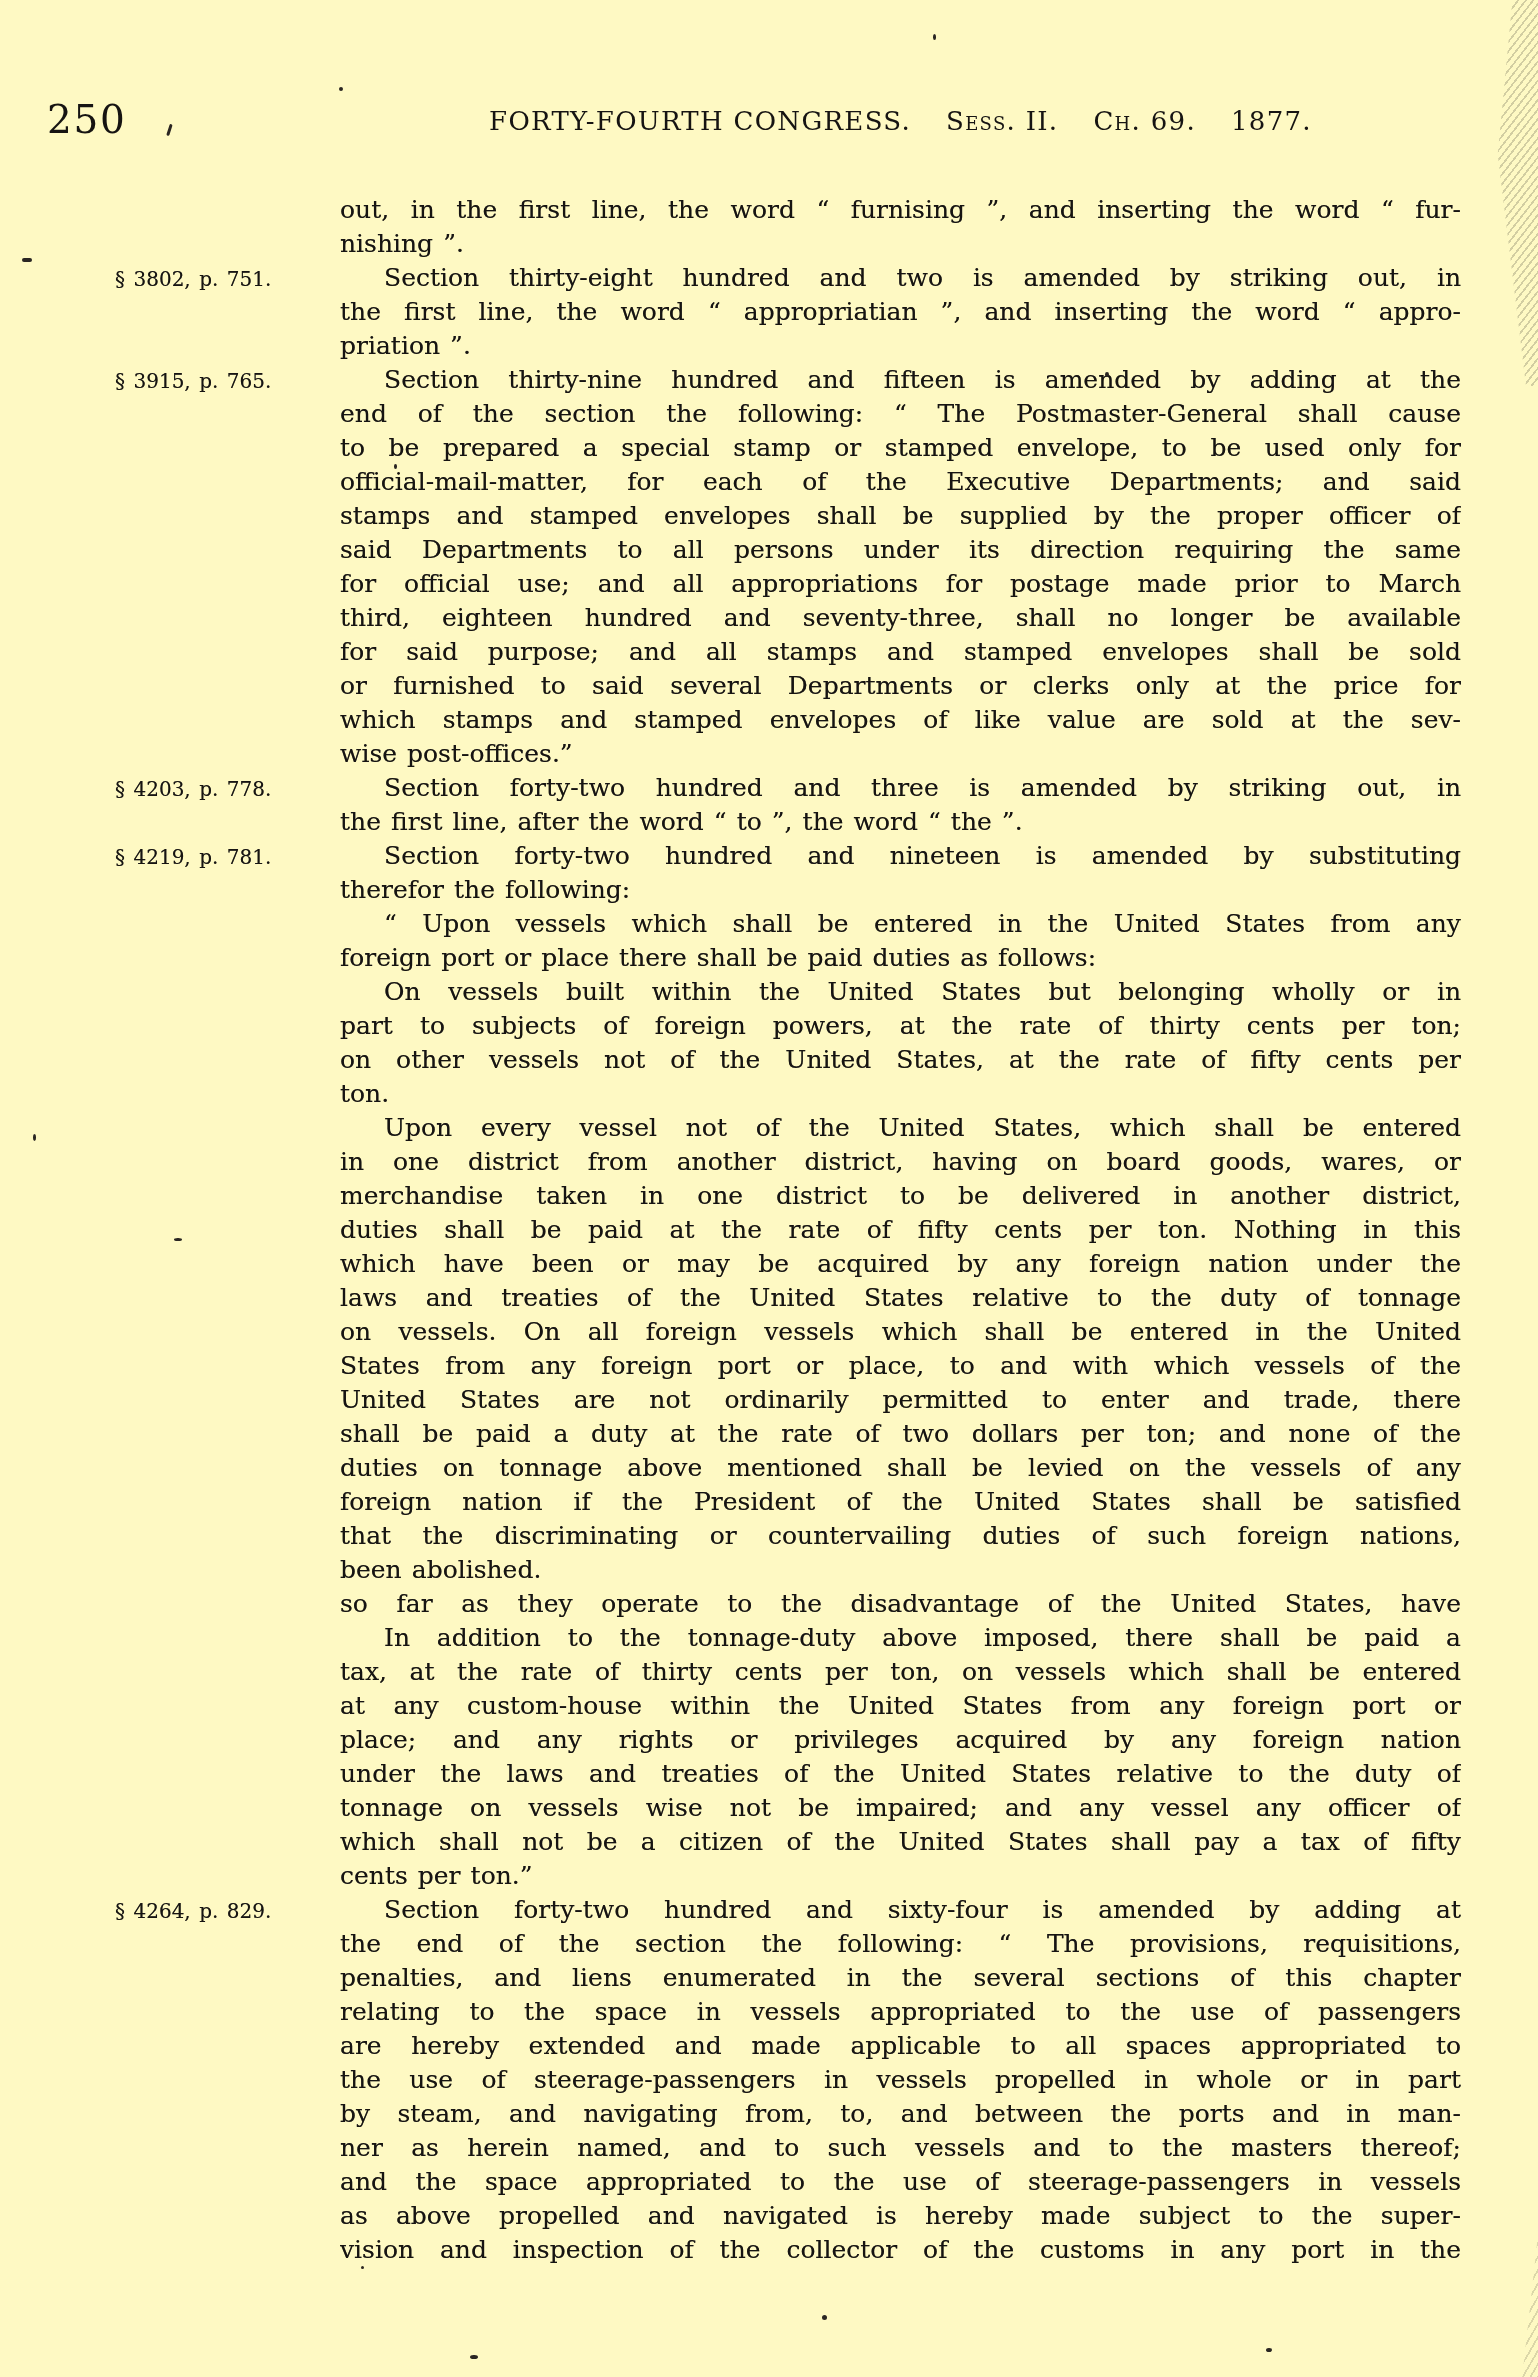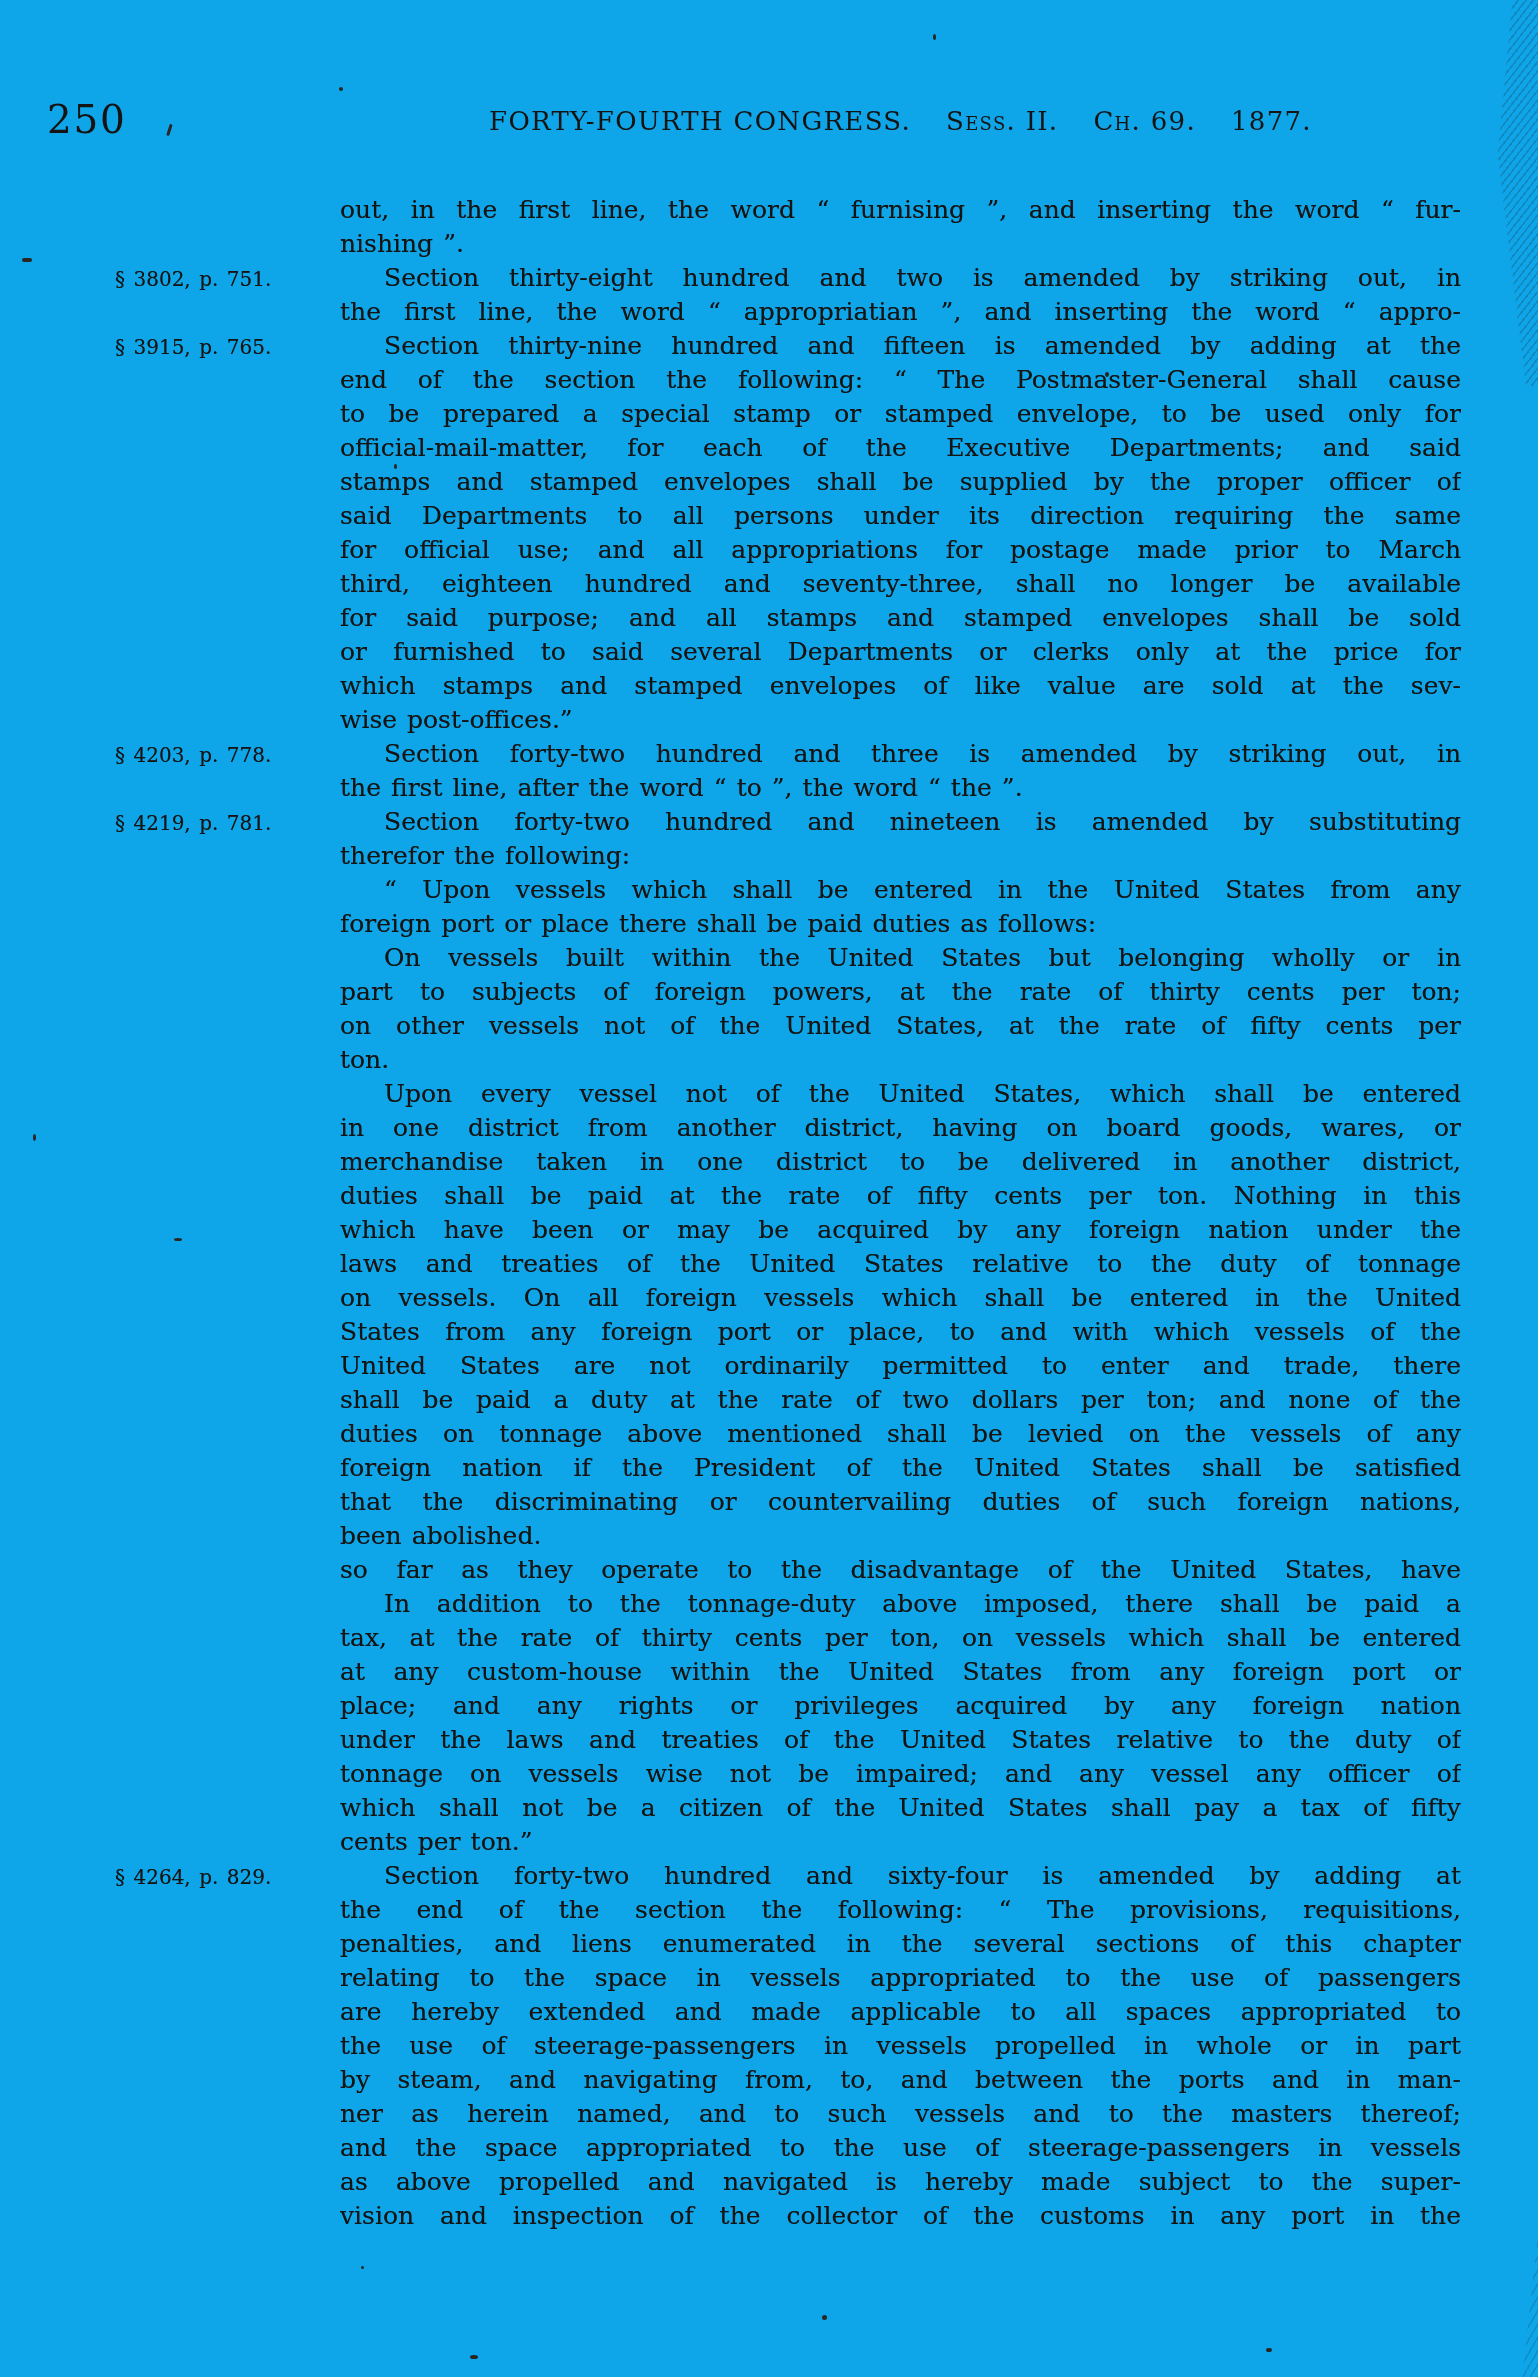--- a/index.html
+++ b/index.html
@@ -1,20 +1,20 @@
 <!DOCTYPE html>
 <html style="font-size:13.4px"><head>
 <meta charset="utf-8">
 <style>
   html, body { margin: 0; padding: 0; background: #e8e8e4; }
   .page {
     position: relative;
     width: 1539px;
     height: 2377px;
-    background: #0ea5e9;
+    background: #fef9c3;
     overflow: hidden;
     font-family: "DejaVu Serif", "Liberation Serif", serif;
     color: #161412;
   }
   .page-number {
     position: absolute;
     left: 47px;
     top: 97px;
     font-size: 39px;
     letter-spacing: 1.7px;
@@ -106,20 +106,21 @@
     <div class="para">
 
     <div class="line">out, in the first line, the word “ furnising ”, and inserting the word “ fur-</div>
         <div class="line line-end">nishing ”.</div>
       </div>
 
     <div class="para">
       <div class="margin-note">§ 3802, p. 751.</div>
     <div class="line line-indent">Section thirty-eight hundred and two is amended by striking out, in</div>
         <div class="line">the first line, the word “ appropriatian ”, and inserting the word “ appro-</div>
+        <div class="line line-end">priation ”.</div>
       </div>
 
     <div class="para">
       <div class="margin-note">§ 3915, p. 765.</div>
     <div class="line line-indent">Section thirty-nine hundred and fifteen is amended by adding at the</div>
         <div class="line">end of the section the following: “ The Postmaster-General shall cause</div>
         <div class="line">to be prepared a special stamp or stamped envelope, to be used only for</div>
         <div class="line">official-mail-matter, for each of the Executive Departments; and said</div>
         <div class="line">stamps and stamped envelopes shall be supplied by the proper officer of</div>
         <div class="line">said Departments to all persons under its direction requiring the same</div>

